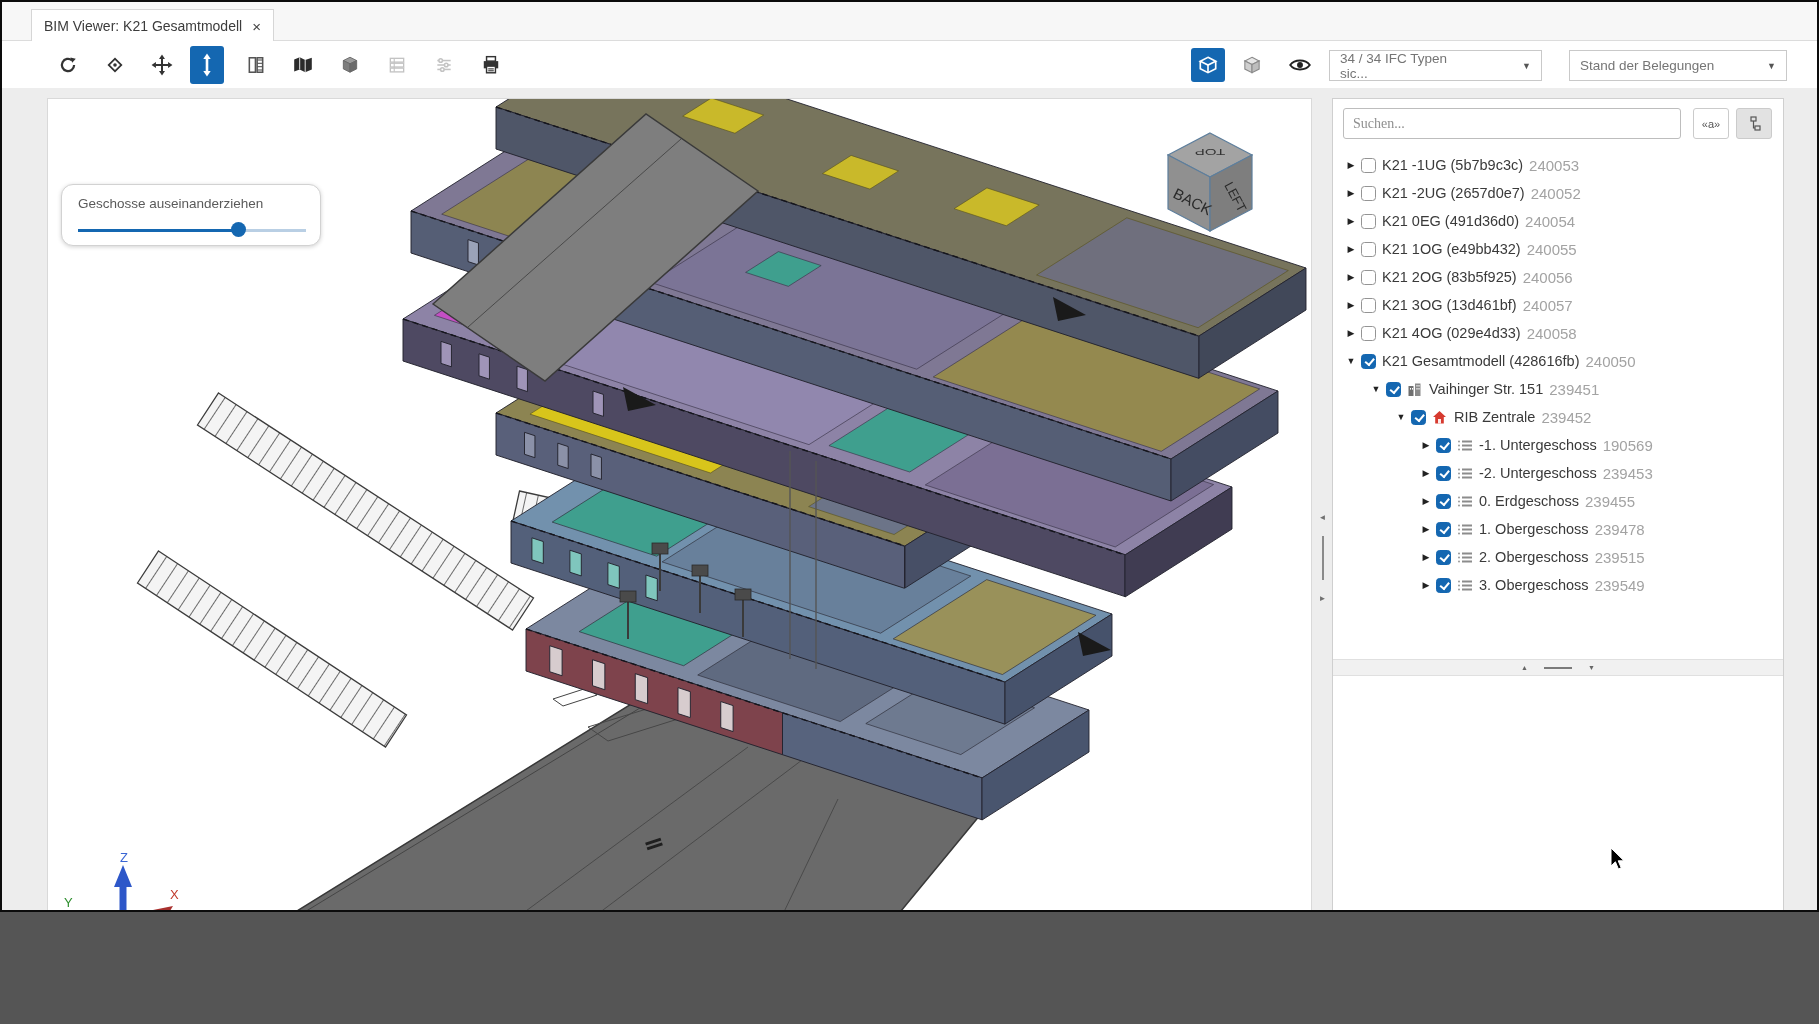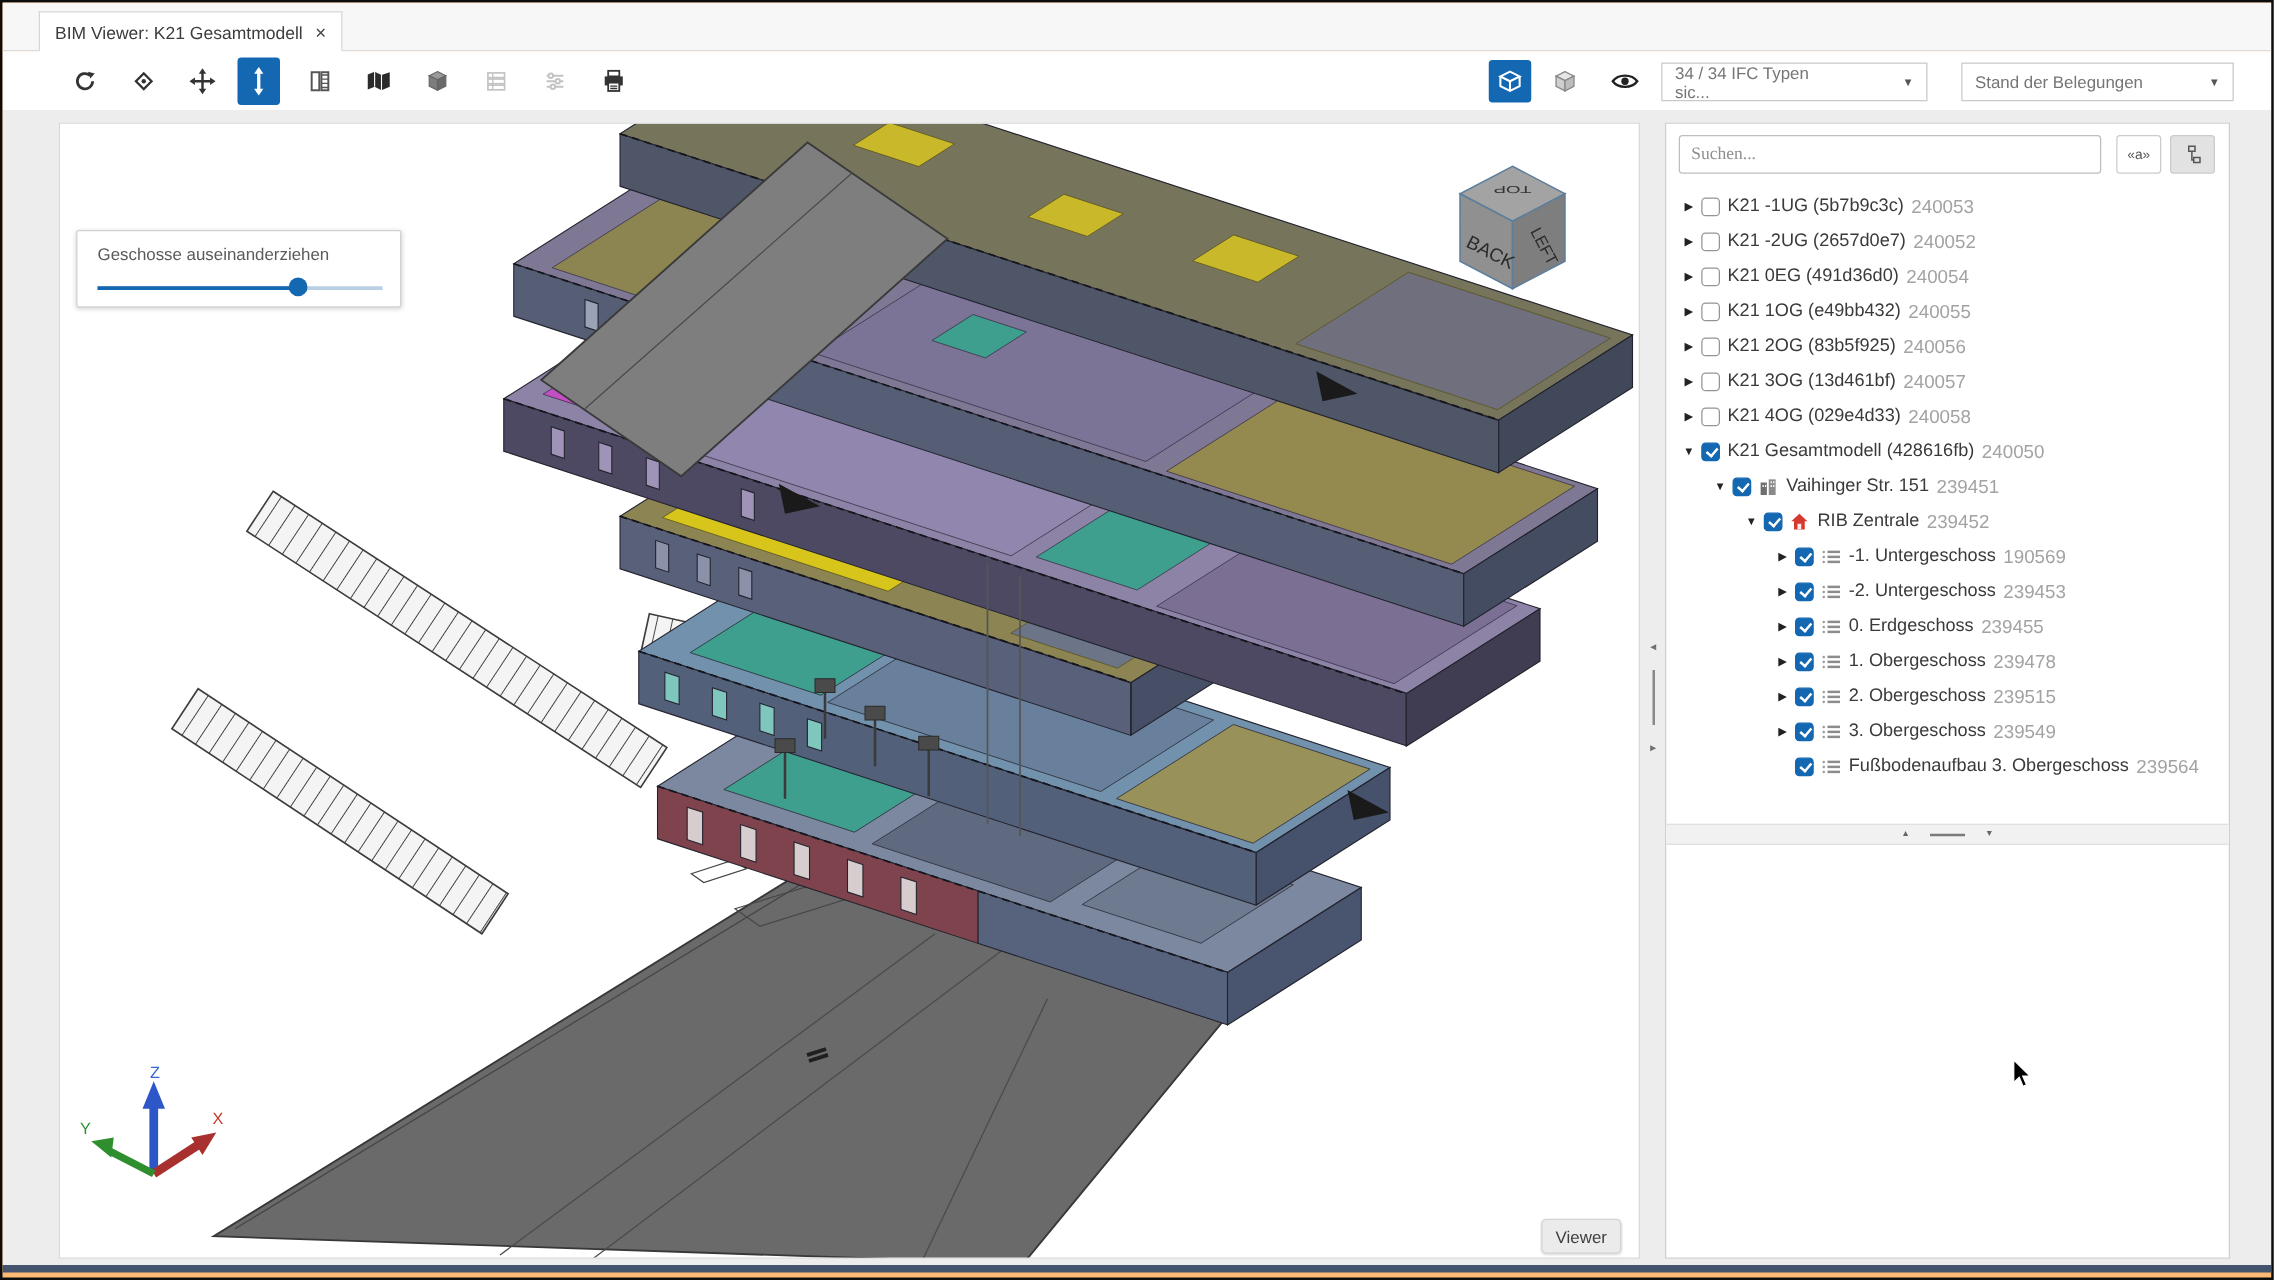--- a/index.html
+++ b/index.html
@@ -1,17 +1,17 @@
 <!DOCTYPE html>
 <html><head>
 <meta charset="utf-8">
 <style>
   html,body{margin:0;padding:0;background:#555;}
   *{box-sizing:border-box;}
-  .app{position:relative;width:1819px;height:1024px;background:#fdba74;
+  .app{position:relative;width:1819px;height:912px;background:#b91c1c;
        border:2px solid #0c0c0c;overflow:hidden;
        font-family:"Liberation Sans","DejaVu Sans",sans-serif;color:#333;}
   
   .tabbar{position:absolute;left:0;top:0;width:100%;height:39px;background:#f7f7f7;
           border-bottom:1px solid #dcdcdc;}
   .tab{position:absolute;left:29px;top:7px;height:33px;background:#fff;
        border:1px solid #d6d6d6;border-bottom:none;display:flex;align-items:center;
        padding:0 12px;font-size:14px;color:#3c3c3c;gap:10px;}
   .tab-close{font-size:15px;color:#444;cursor:pointer;line-height:1;}
   
@@ -23,21 +23,21 @@
        background:#fff;display:flex;align-items:center;padding:0 10px;font-size:13.5px;
        color:#757575;cursor:pointer;gap:44px;}
   .ddl .caret{margin-left:auto;font-size:9px;color:#555;padding-left:8px;}
   
   .content{position:absolute;left:0;top:86px;width:100%;height:924px;background:#ededed;}
   .viewport{position:absolute;left:45px;top:10px;width:1265px;height:909px;background:#fff;
             border:1px solid #d9d9d9;overflow:hidden;}
   .scene{position:absolute;left:0;top:0;}
   
   .slider-panel{position:absolute;left:13px;top:85px;width:260px;height:62px;background:#fff;
-                border:1px solid #d2d2d2;border-radius:2px;box-shadow:0 1px 4px rgba(0,0,0,.18);}
+                border:1px solid #d2d2d2;border-radius:12px;box-shadow:0 1px 4px rgba(0,0,0,.18);}
   .slider-label{position:absolute;left:16px;top:11px;font-size:13.5px;color:#5a5a5a;white-space:nowrap;}
   .sl-track{position:absolute;left:16px;top:44px;width:228px;height:3px;background:#b9cfe4;}
   .sl-fill{height:3px;background:#1467b1;}
   .sl-handle{position:absolute;top:37px;width:15px;height:15px;border-radius:50%;background:#1467b1;}
   
   .legend-btn{position:absolute;left:1185px;top:876px;width:64px;height:28px;background:#ebebeb;
               border:1px solid #d3d3d3;border-radius:4px;box-shadow:0 1px 2px rgba(0,0,0,.15);
               display:flex;align-items:center;justify-content:center;font-size:13.5px;color:#3f3f3f;cursor:pointer;}
   
   .vsplit{position:absolute;left:1311px;top:10px;width:19px;height:909px;display:flex;
@@ -607,36 +607,20 @@
                 <rect x="5" y="2.5" width="10" height="2" fill="#8c8c8c"></rect>
                 <circle cx="2" cy="7.5" r="1" fill="#9a9a9a"></circle>
                 <rect x="5" y="6.5" width="10" height="2" fill="#8c8c8c"></rect>
                 <circle cx="2" cy="11.5" r="1" fill="#9a9a9a"></circle>
                 <rect x="5" y="10.5" width="10" height="2" fill="#8c8c8c"></rect>
               </svg>
             </span>
     <span class="tlabel">3. Obergeschoss</span>
     <span class="tid">239549</span>
   </div>
-          <div class="trow" style="padding-left: 85px;">
-    <span class="arrow"></span>
-    <span class="cb on"></span>
-    <span class="ticon">
-              <svg width="16" height="15" viewBox="0 0 16 15">
-                <circle cx="2" cy="3.5" r="1" fill="#9a9a9a"></circle>
-                <rect x="5" y="2.5" width="10" height="2" fill="#8c8c8c"></rect>
-                <circle cx="2" cy="7.5" r="1" fill="#9a9a9a"></circle>
-                <rect x="5" y="6.5" width="10" height="2" fill="#8c8c8c"></rect>
-                <circle cx="2" cy="11.5" r="1" fill="#9a9a9a"></circle>
-                <rect x="5" y="10.5" width="10" height="2" fill="#8c8c8c"></rect>
-              </svg>
-            </span>
-    <span class="tlabel">Fußbodenaufbau 3. Obergeschoss</span>
-    <span class="tid">239564</span>
-  </div>
         </div>
       <div class="tree-divider">
         <span class="tri">▲</span>
         <span class="line"></span>
         <span class="tri">▼</span>
       </div>
     </div>
   </div>
 
   <div class="bottom-edge"></div>

